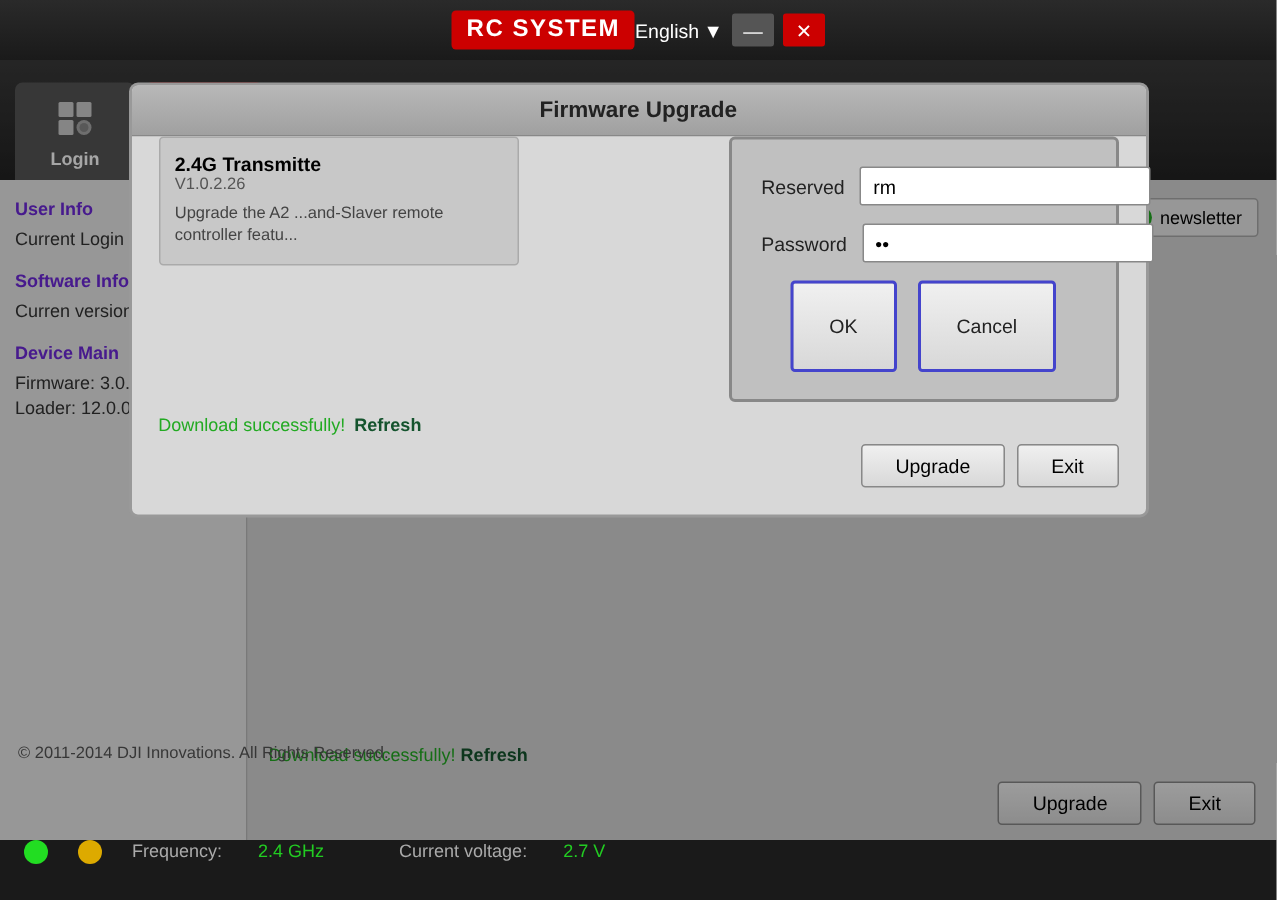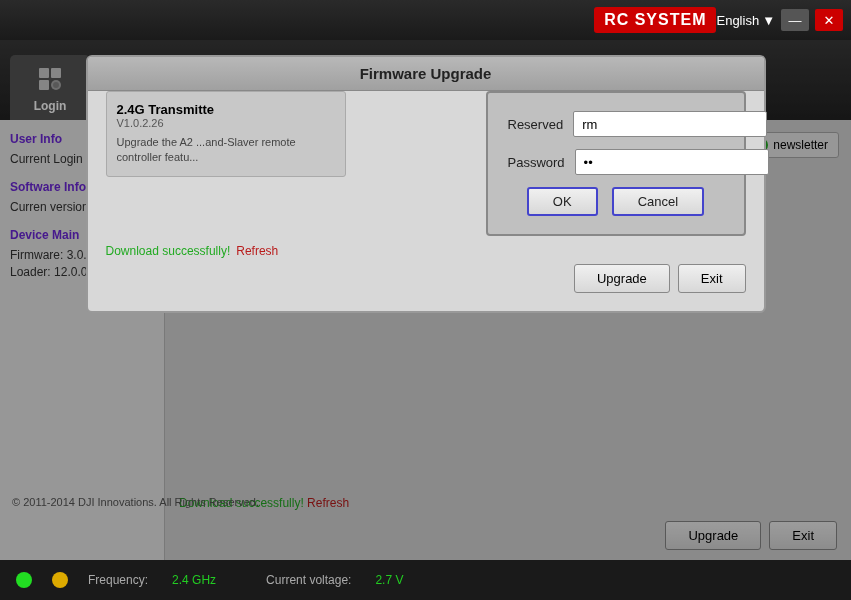--- a/index.html
+++ b/index.html
@@ -13,21 +13,21 @@
       position: relative;
     }
 
     
     #title-bar {
       width: 100%;
       height: 40px;
       background: linear-gradient(180deg, #2a2a2a 0%, #1a1a1a 100%);
       display: flex;
       align-items: center;
-      justify-content: flex-end;
+      justify-content: center;
       padding: 0 8px;
     }
     #logo-box {
       background: #cc0000;
       padding: 4px 10px;
       border-radius: 3px;
     }
     #logo-text {
       color: white;
       font-weight: bold;
@@ -191,23 +191,24 @@
     .download-status {
       position: absolute;
       bottom: 50px;
       left: 14px;
       font-size: 12px;
     }
     .download-success {
       color: #22aa22;
     }
     .refresh-link {
-      color: #b91c1c;
+      color: #14532d;
       cursor: pointer;
       text-decoration: none;
+      font-weight: bold;
     }
 
     .bottom-buttons {
       position: absolute;
       bottom: 10px;
       right: 14px;
       display: flex;
       gap: 8px;
     }
     .action-btn {
@@ -218,21 +219,20 @@
       cursor: pointer;
       font-size: 13px;
     }
 
     
     #status-bar {
       width: 100%;
       height: 40px;
       background: #1a1a1a;
       display: flex;
-      align-items: center;
       padding: 0 16px;
       gap: 20px;
     }
     .status-dot {
       width: 16px;
       height: 16px;
       border-radius: 50%;
     }
     .dot-green { background: #22dd22; }
     .dot-yellow { background: #ddaa00; }
@@ -371,21 +371,21 @@
       font-size: 13px;
       height: 26px;
     }
     .form-buttons {
       display: flex;
       justify-content: center;
       gap: 14px;
       margin-top: 8px;
     }
     .dialog-btn {
-      padding: 5px 24px;
+      padding: 21px 24px;
       border: 2px solid #4444cc;
       border-radius: 3px;
       background: linear-gradient(180deg, #f0f0f0 0%, #d8d8d8 100%);
       cursor: pointer;
       font-size: 13px;
       color: #222;
     }
 
     #dialog-download-status {
       padding: 8px 18px 0;

